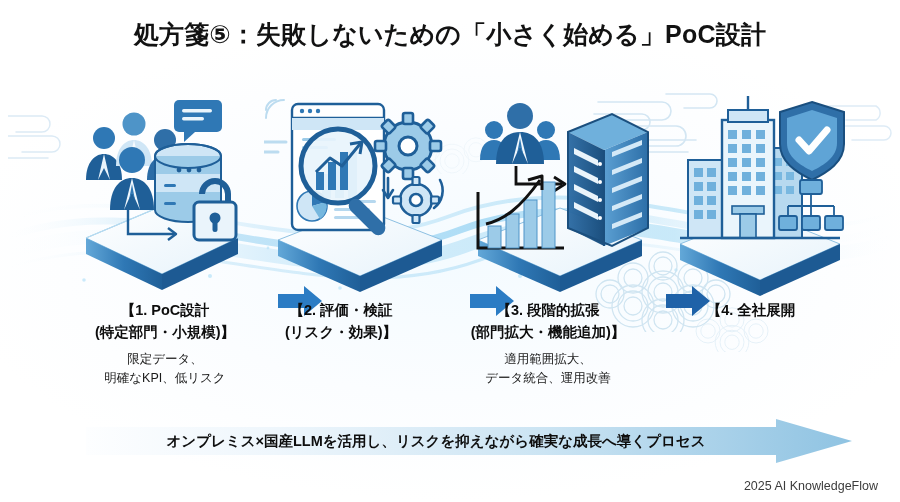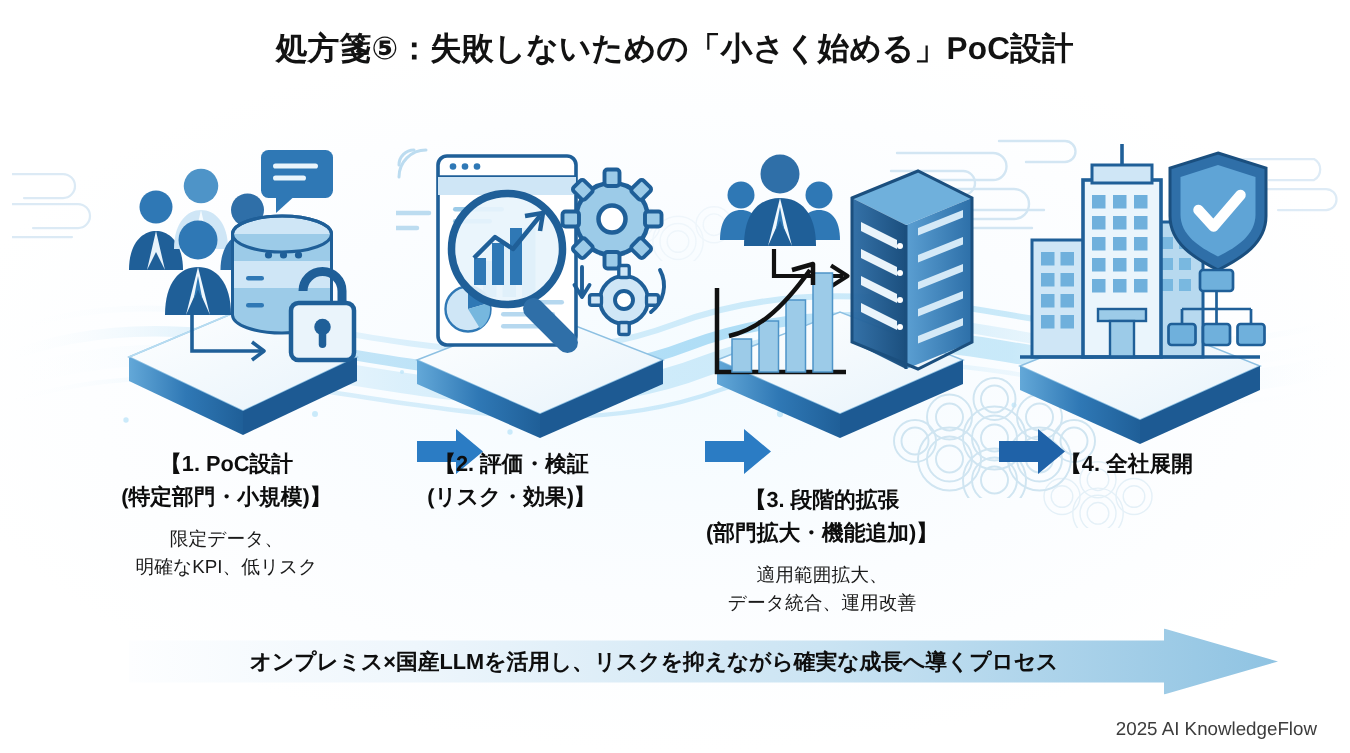--- a/index.html
+++ b/index.html
@@ -35,21 +35,21 @@
 
   .deco-wave-ribbon {
     top: 120px; left: 0; width: 900px; height: 190px;
   }
 
   
   .title {
     position: absolute;
     top: 18px; left: 0; right: 0;
     text-align: center;
-    font-size: 21px;
+    font-size: 25px;
     font-weight: bold;
     color: #121212;
     letter-spacing: .2px;
   }
 
   
   .stages {
     position: absolute;
     top: 88px; left: 52px;
     width: 800px; height: 210px;
@@ -85,23 +85,23 @@
     top: 300px; left: 0;
     width: 900px;
     height: 100px;
   }
   .label-col {
     position: absolute;
     top: 0;
     width: 218px;
     text-align: center;
   }
-  .lc-1 { left: 42px; }
+  .lc-1 { left: 56px; }
   .lc-2 { left: 232px; }
-  .lc-3 { left: 439px; margin-top: 24px; }
+  .lc-3 { left: 439px; }
   .lc-4 { left: 642px; }
 
   .label-head {
     font-size: 14.5px;
     font-weight: bold;
     color: #0d0d0d;
     line-height: 1.5;
     white-space: nowrap;
   }
   .label-head .l2 { display: block; }

